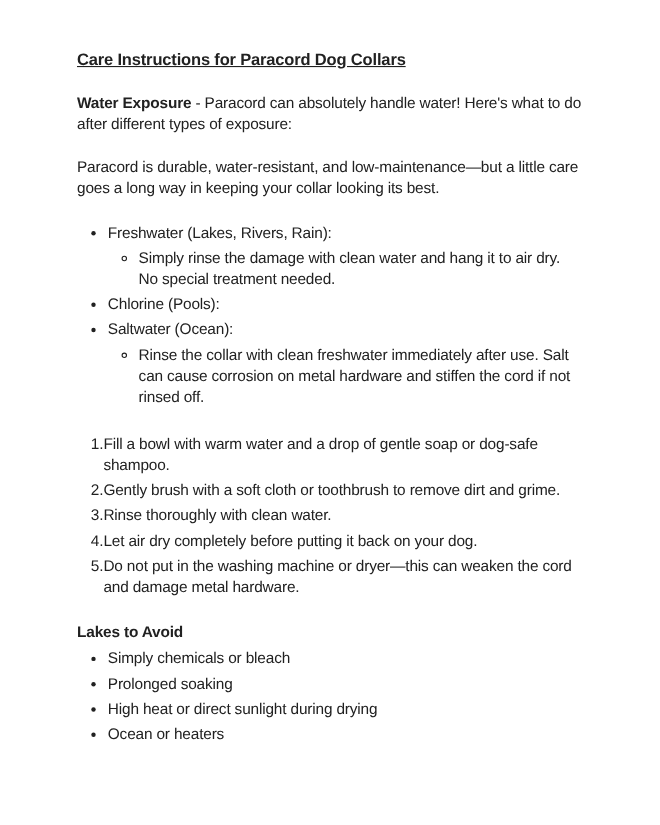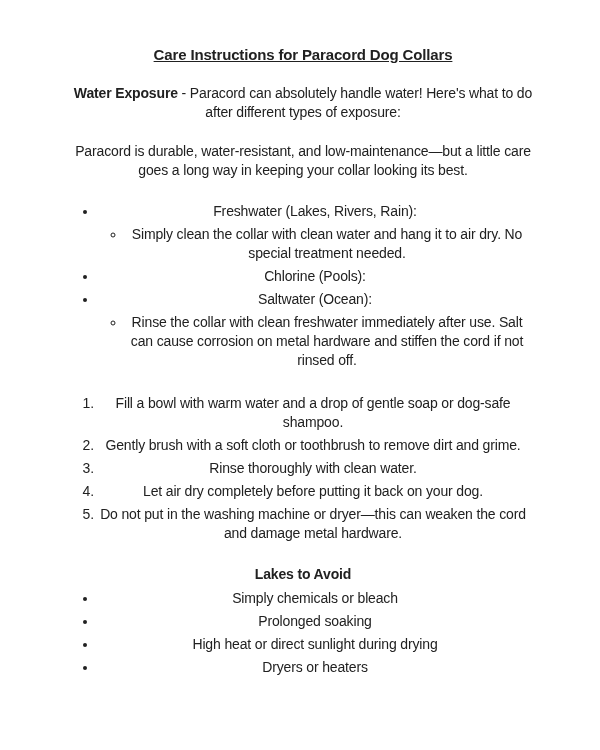--- a/index.html
+++ b/index.html
@@ -15,21 +15,20 @@
     font-size: 14px;
     line-height: 19px;
     letter-spacing: -0.15px;
     color: #212121;
   }
   .doc {
     display: flex;              
     flex-direction: column;
     padding: 45px 64px 0 70px;
     width: 466px;
-    text-align: center;
   }
   .doc-title {
     font-size: 15px;
     line-height: 20px;
     font-weight: 700;
     text-decoration: underline;
     margin: 0 0 9px 0;
   }
   p {
     margin: 10px 0;
@@ -74,21 +73,21 @@
   <h1 class="doc-title">Care Instructions for Paracord Dog Collars</h1>
 
   <p><strong>Water Exposure</strong><span> - Paracord can absolutely handle water! Here's what to do after different types of exposure:</span></p>
 
   <p>Paracord is durable, water-resistant, and low-maintenance—but a little care goes a long way in keeping your collar looking its best.</p>
 
   <ul class="top-list">
     <li>
       <span>Freshwater (Lakes, Rivers, Rain):</span>
       <ul class="sub-list">
-        <li>Simply clean the collar with clean water and hang it to air dry. No special treatment needed.</li>
+        <li>Simply rinse the damage with clean water and hang it to air dry. No special treatment needed.</li>
       </ul>
     </li>
     <li>
       <span>Chlorine (Pools):</span>
     </li>
     <li>
       <span>Saltwater (Ocean):</span>
       <ul class="sub-list">
         <li>Rinse the collar with clean freshwater immediately after use. Salt can cause corrosion on metal hardware and stiffen the cord if not rinsed off.</li>
       </ul>
@@ -103,16 +102,16 @@
     <li>Let air dry completely before putting it back on your dog.</li>
     <li>Do not put in the washing machine or dryer—this can weaken the cord and damage metal hardware.</li>
   </ol>
 
   <p class="tight-heading"><strong>Lakes to Avoid</strong></p>
 
   <ul class="tight-list">
     <li>Simply chemicals or bleach</li>
     <li>Prolonged soaking</li>
     <li>High heat or direct sunlight during drying</li>
-    <li>Dryers or heaters</li>
+    <li>Ocean or heaters</li>
   </ul>
 
 </div>
 
 </body></html>

